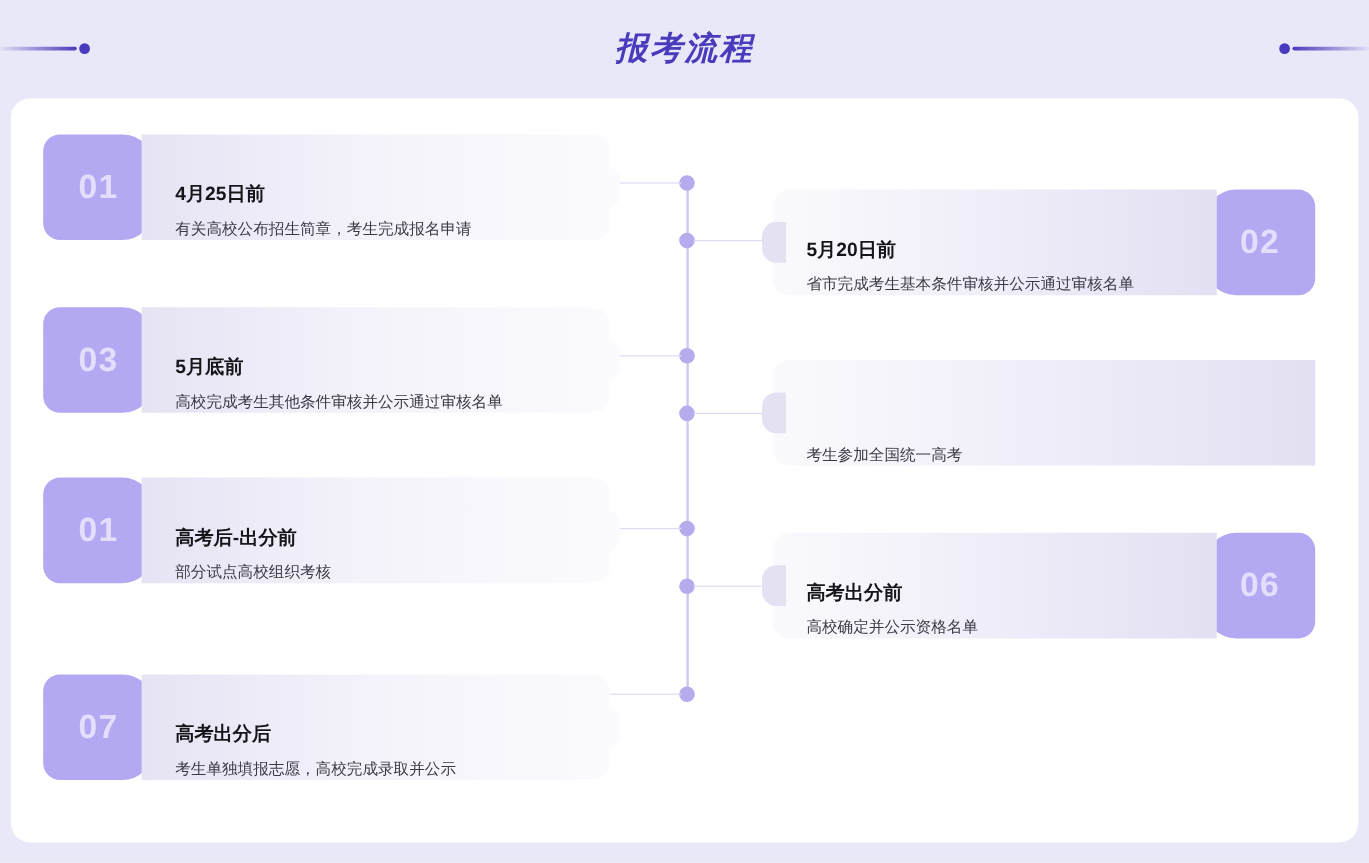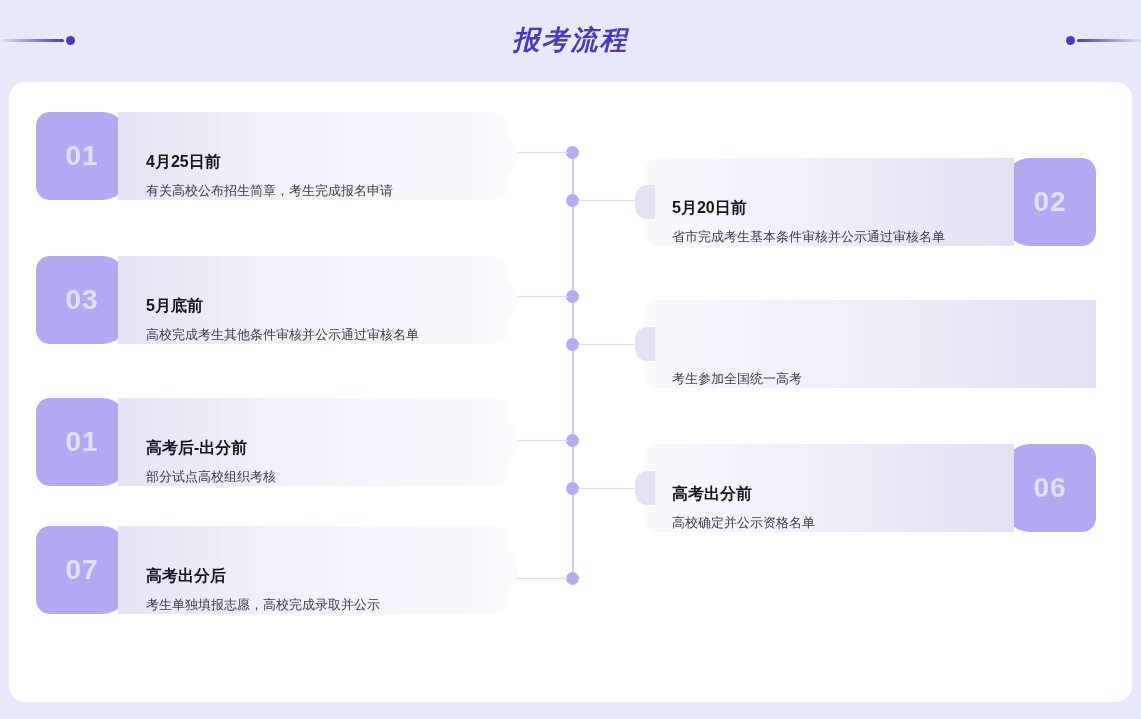--- a/index.html
+++ b/index.html
@@ -264,19 +264,19 @@
 </div>
 
 <div class="card right" style="top:444px">
   <div class="badge">06</div>
   <div class="card-body">
     <div class="card-title">高考出分前</div>
     <div class="card-desc">高校确定并公示资格名单</div>
   </div>
 </div>
 
-<div class="card left" style="top:526px">
+<div class="card left" style="top:562px">
   <div class="badge">07</div>
   <div class="card-body">
     <div class="card-title">高考出分后</div>
     <div class="card-desc">考生单独填报志愿，高校完成录取并公示</div>
   </div>
 </div>
 
 </body></html>

